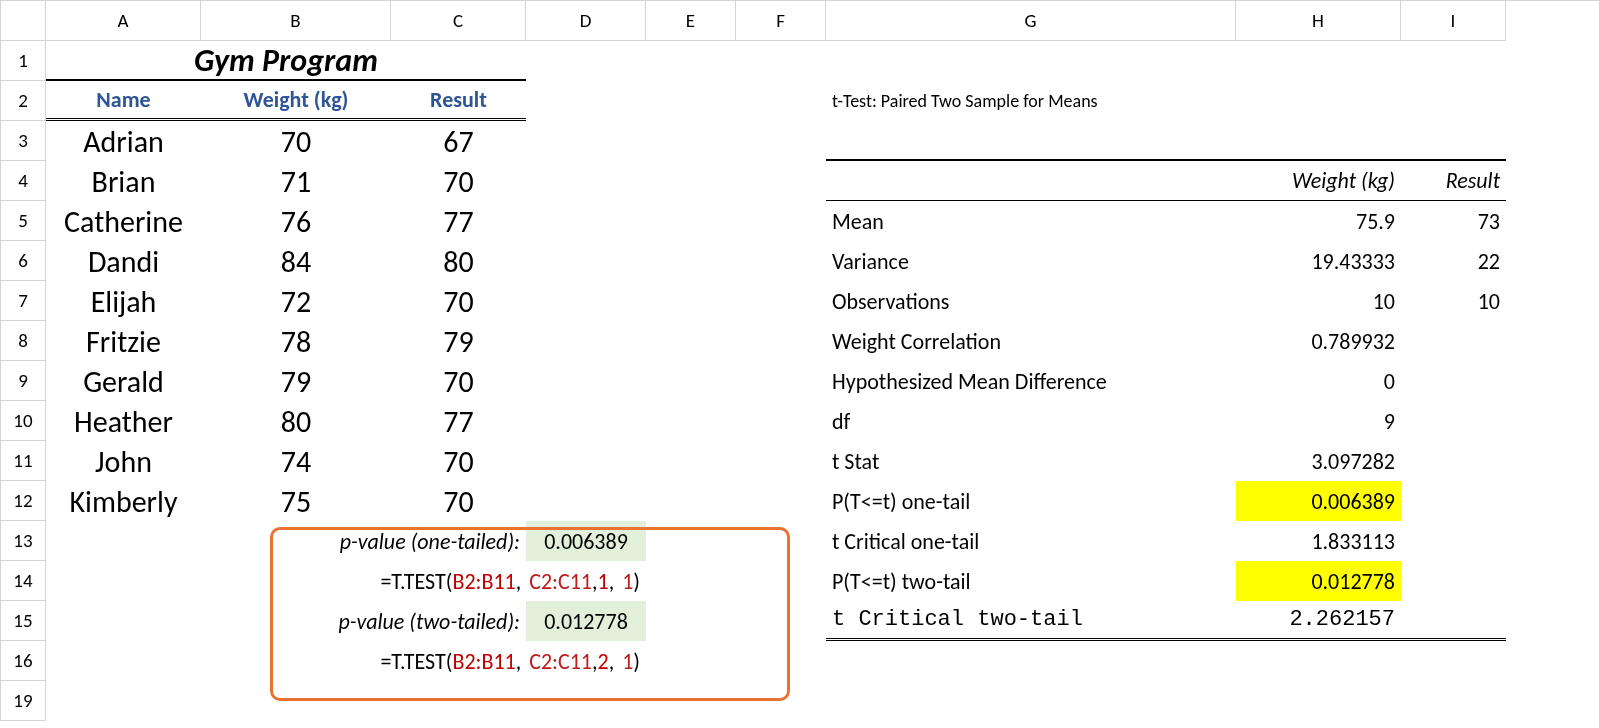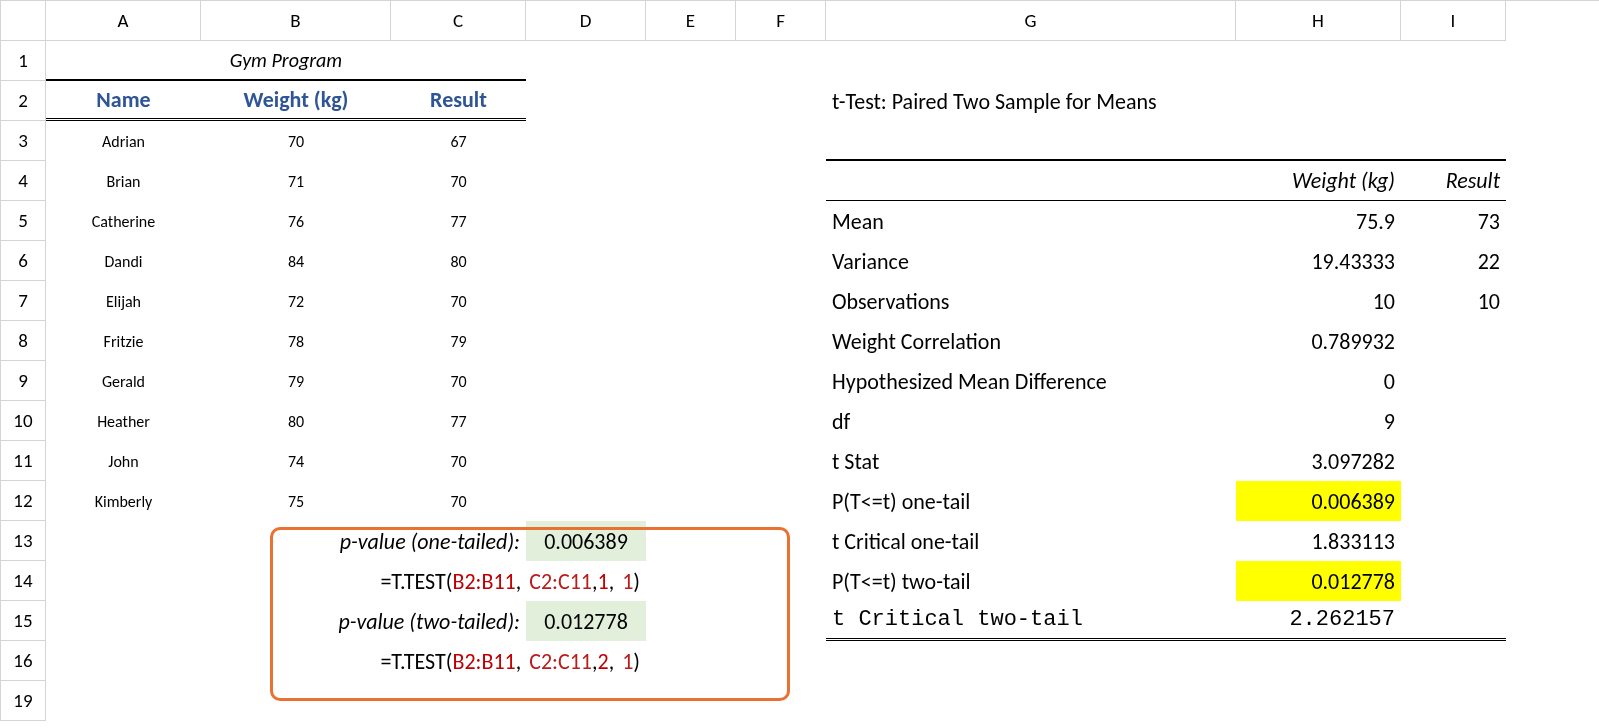--- a/index.html
+++ b/index.html
@@ -49,51 +49,51 @@
     align-items: center;
     padding: 0 6px;
     white-space: nowrap;
   }
   .center { justify-content: center; }
   .right  { justify-content: flex-end; }
   .left   { justify-content: flex-start; }
 
   
   .gym-title {
-    font-weight: normal;
+    font-weight: bold;
     font-style: italic;
-    font-size: 20px;
+    font-size: 32px;
     border-bottom: 2px solid #000;
   }
   .gym-head {
     color: #2F5597;
     font-weight: bold;
     border-bottom: 3px double #000;
   }
   .data-a, .data-b, .data-c {
-    font-size: 16px;
+    font-size: 30px;
   }
 
   
   .orange-box {
     position: absolute;
     left: 270px;
     top: 527px;
     width: 520px;
     height: 174px;
     border: 3px solid #E97132;
     border-radius: 10px;
     pointer-events: none;
   }
   .italic-label { font-style: italic; text-align: center; }
   .green-bg { background: #E2EFDA; }
   .formula-red { color: #C00000; }
   .formula-blue { color: #b91c1c; margin-left: 8px; }
 
-  .tt-title { font-size: 22px; }
+  .tt-title { font-size: 18px; }
   .tt-topline { border-bottom: 2px solid #000; }
   .tt-head-italic { font-style: italic; border-bottom: 1px solid #000; }
   .tt-lastline { border-bottom: 3px double #000; font-family: Liberation Mono, monospace; }
   .highlight { background: #FFFF00; }
 
   
   .wrap { position: relative; width:1599px; height:728px; }
 </style>
 </head>
 <body>

